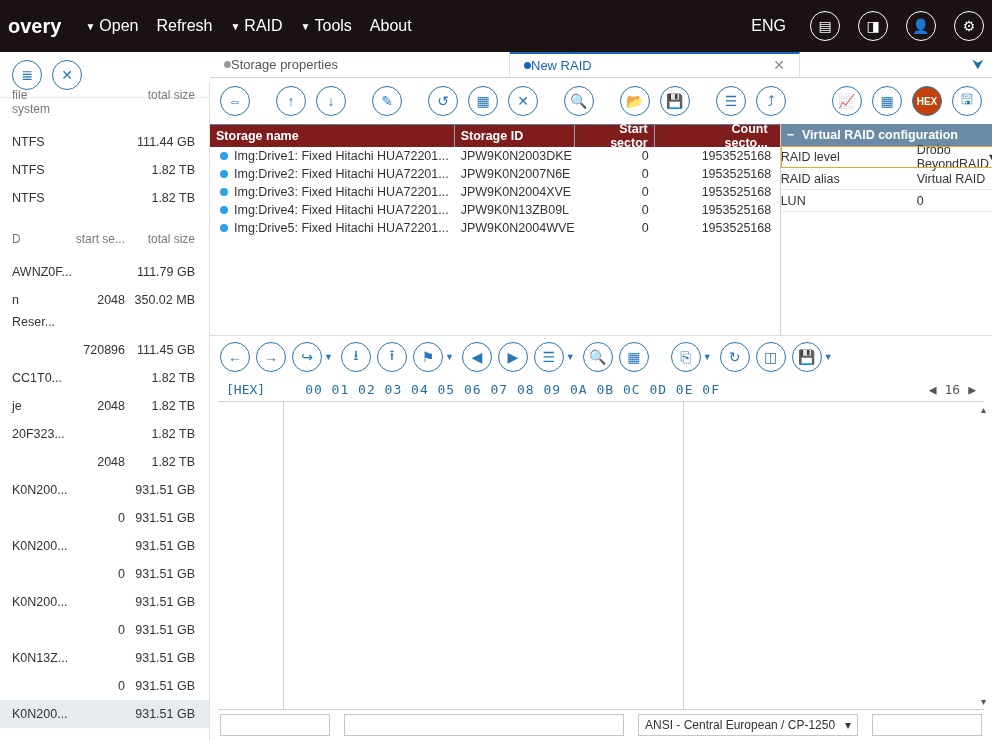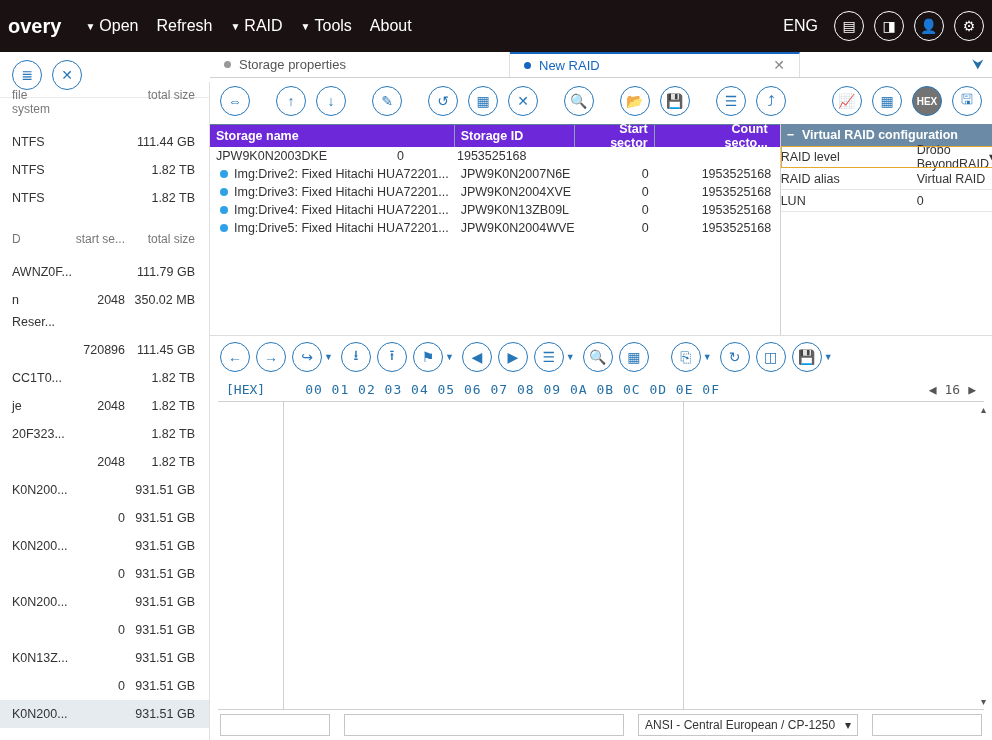--- a/index.html
+++ b/index.html
@@ -4,57 +4,57 @@
 <style>
 * { box-sizing: border-box; margin: 0; padding: 0; }
 body { font-family: "Segoe UI", Tahoma, sans-serif; font-size: 13px; color: #333; background: #fff; width: 992px; height: 740px; overflow: hidden; position: relative; }
 
 
 .topbar { height: 52px; background: #1a1212; color: #fff; display: flex; align-items: center; padding: 16px 8px; }
 .topbar .title { font-size: 20px; font-weight: 600; margin-right: 18px; color: #fff; }
 .topbar .menu { display: flex; gap: 6px; align-items: center; font-size: 16px; }
 .topbar .menu .mi { display: flex; align-items: center; gap: 4px; padding: 4px 6px; cursor: pointer; }
 .topbar .menu .tri { font-size: 10px; }
-.topbar .right { margin-left: auto; display: flex; align-items: center; gap: 10px; }
+.topbar .right { margin-left: auto; display: flex; align-items: center; gap: 18px; }
 .topbar .right .lang { font-size: 16px; margin-right: 6px; }
 .topbar .circ-btn { width: 30px; height: 30px; border: 1.5px solid #fff; border-radius: 50%; display: flex; align-items: center; justify-content: center; font-size: 14px; cursor: pointer; }
 
 
 .left-iconrow { position: absolute; left: 0; top: 52px; width: 210px; height: 46px; display: flex; align-items: center; gap: 10px; padding-left: 12px; border-bottom: 1px solid #eaeaea; }
 
 
 .sidebar { position: absolute; left: 0; top: 82px; width: 210px; bottom: 0; border-right: 1px solid #e0e0e0; overflow: hidden; }
 .sidebar .hdr { display: flex; font-size: 12px; color: #777; padding: 6px 4px 12px 4px; }
 .sidebar .col1 { flex: 1; text-align: left; padding-left: 8px; }
 .sidebar .col2 { width: 70px; text-align: right; }
 .sidebar .col3 { width: 80px; text-align: right; padding-right: 10px; }
 .sidebar .row { display: flex; font-size: 12.5px; color: #333; padding: 3px 4px; line-height: 22px; }
 .sidebar .row.sel { background: #e6ebf0; }
 
 
 .main { position: absolute; left: 210px; right: 0; top: 52px; bottom: 0; display: flex; flex-direction: column; }
 
 
 .tabs { height: 26px; display: flex; align-items: center; border-bottom: 1px solid #d0d0d0; font-size: 13px; color: #555; }
-.tab { height: 100%; display: flex; align-items: center; gap: 8px; padding: 0 14px; border-right: 1px solid #e0e0e0; position: relative; cursor: pointer; }
+.tab { height: 100%; display: flex; align-items: center; padding: 0 14px; border-right: 1px solid #e0e0e0; position: relative; cursor: pointer; }
 .tab .dot { width: 7px; height: 7px; border-radius: 50%; background: #999; }
 .tab.active { color: #1565c0; border-top: 2px solid #1565c0; margin-top: -1px; background: #fff; }
 .tab.active .dot { background: #1565c0; }
 .tab .close { margin-left: 40px; color: #888; font-size: 14px; }
 .tabs .chevrons { margin-left: auto; padding-right: 8px; color: #236fa6; font-size: 14px; cursor: pointer; }
 
 
 .rbtn { width: 30px; height: 30px; border: 1.5px solid #2777b8; color: #2777b8; border-radius: 50%; display: inline-flex; align-items: center; justify-content: center; background: #fff; cursor: pointer; font-size: 14px; }
-.rbtn.dark { background: #737373; color: #fff; border-color: #2777b8; }
+.rbtn.dark { background: #c2410c; color: #fff; border-color: #2777b8; }
 .iconrow { display: flex; align-items: center; gap: 10px; padding: 8px 10px; }
 
 
 .stg-wrap { display: flex; height: 212px; border-bottom: 1px solid #ddd; }
 .stg-table { flex: 1; font-size: 12.5px; border-top: 1px solid #5f7e9a; }
-.stg-hdr { display: flex; background: #6d28d9; color: #fff; font-weight: 600; height: 22px; align-items: center; }
+.stg-hdr { display: flex; background: #7f1d1d; color: #fff; font-weight: 600; height: 22px; align-items: center; }
 .stg-hdr > div { padding: 0 6px; border-right: 1px solid #8aa2b8; height: 100%; display: flex; align-items: center; }
 .stg-row { display: flex; height: 18px; align-items: center; color: #333; }
 .stg-row > div { padding: 0 6px; overflow: hidden; white-space: nowrap; }
 .sc-name { flex: 1; display: flex; align-items: center; gap: 6px; }
 .sc-id { width: 120px; }
 .sc-start { width: 80px; text-align: right; }
 .sc-count { width: 84px; text-align: right; padding-right: 12px !important; margin-left: 41px; }
 .bluedot { width: 8px; height: 8px; border-radius: 50%; background: #2ea1e8; flex-shrink: 0; margin-left: 4px; }
 
 
@@ -281,20 +281,24 @@
   <div class="stg-wrap">
     <div class="stg-table">
       <div class="stg-hdr">
         <div class="sc-name">Storage name</div>
         <div class="sc-id">Storage ID</div>
         <div class="sc-start">Start sector</div>
         <div class="sc-count" style="border-right:none;">Count secto...</div>
       </div>
       <div id="stgrows">
           <div class="stg-row">
+            <div class="sc-name">
+              <span class="bluedot"></span>
+              <span>Img:Drive1: Fixed Hitachi HUA72201...</span>
+            </div>
             <div class="sc-id">JPW9K0N2003DKE</div>
             <div class="sc-start">0</div>
             <div class="sc-count">1953525168</div>
           </div>
           <div class="stg-row">
             <div class="sc-name">
               <span class="bluedot"></span>
               <span>Img:Drive2: Fixed Hitachi HUA72201...</span>
             </div>
             <div class="sc-id">JPW9K0N2007N6E</div>

